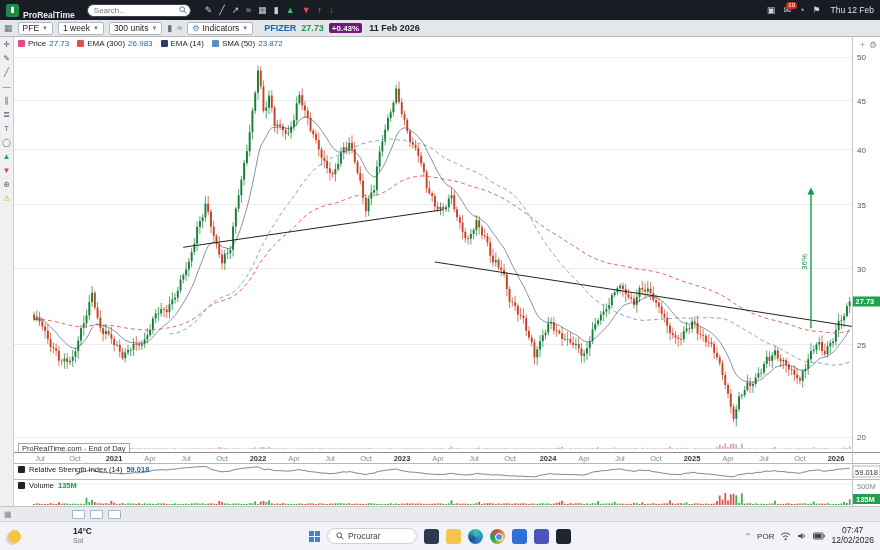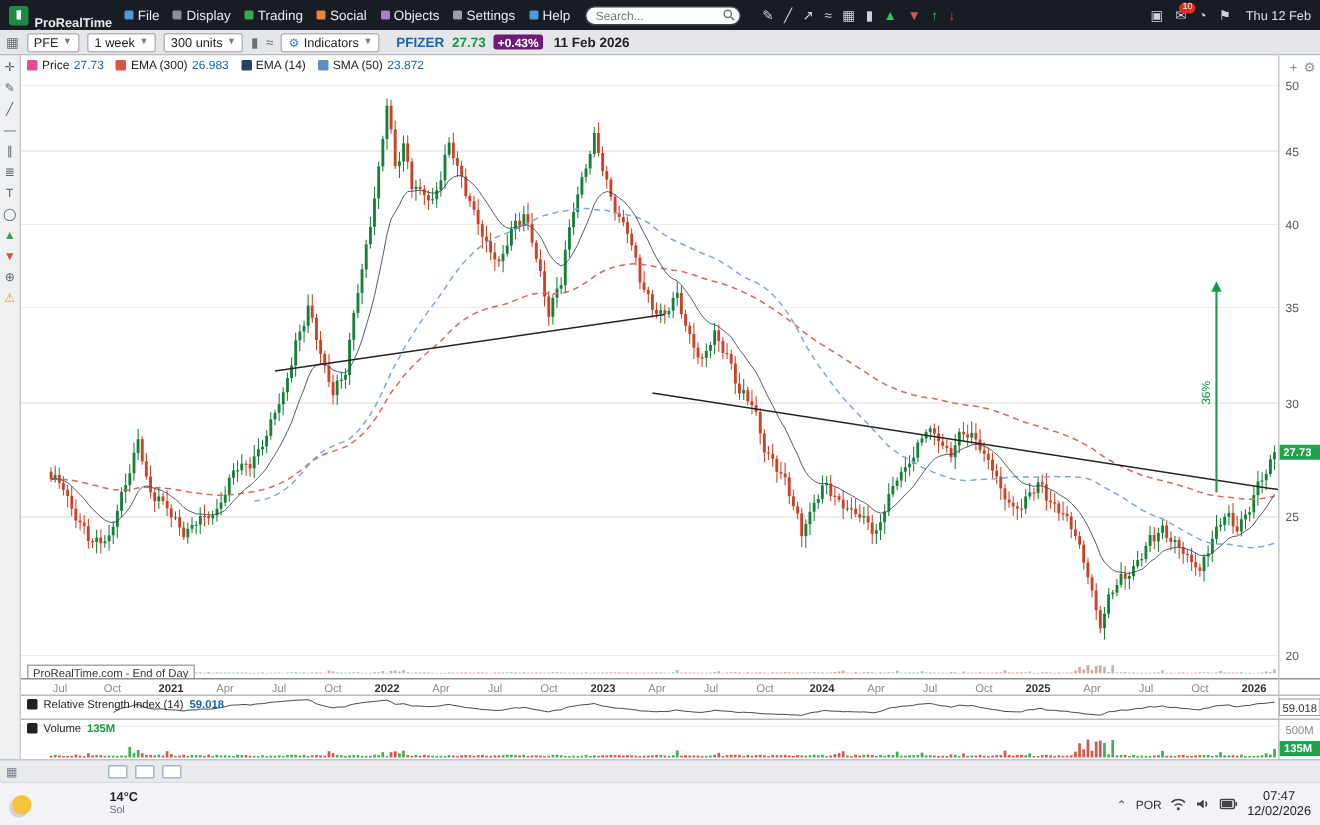--- a/index.html
+++ b/index.html
@@ -117,29 +117,20 @@
 <div class="screen">
 
   <header class="topbar">
     <div class="logo">
       <span class="logo-mark">▮</span>
       <span class="logo-text">
         <b>ProRealTime</b>
         <i>Complete</i>
       </span>
     </div>
-    <nav class="menus" id="menus">
-        <span class="menu-item"><span class="mdot" style="background:#4f9bd9"></span>File</span>
-        <span class="menu-item"><span class="mdot" style="background:#8a9099"></span>Display</span>
-        <span class="menu-item"><span class="mdot" style="background:#35a853"></span>Trading</span>
-        <span class="menu-item"><span class="mdot" style="background:#e8833a"></span>Social</span>
-        <span class="menu-item"><span class="mdot" style="background:#b07cc6"></span>Objects</span>
-        <span class="menu-item"><span class="mdot" style="background:#9aa0a8"></span>Settings</span>
-        <span class="menu-item"><span class="mdot" style="background:#4f9bd9"></span>Help</span>
-      </nav>
     <div class="searchbox">
       <input placeholder="Search..." style="">
       <svg class="mag" width="8" height="8" viewBox="0 0 8 8">
           <circle cx="3.2" cy="3.2" r="2.4" fill="none" stroke="#777" stroke-width="1"></circle>
           <line x1="5" y1="5" x2="7.4" y2="7.4" stroke="#777" stroke-width="1"></line>
         </svg>
     </div>
     <div class="topicons" id="topicons">
         <span class="ticon" style="color:#cfd3da">✎</span>
         <span class="ticon" style="color:#cfd3da">╱</span>
@@ -1510,20 +1501,44 @@
   </div>
 
   <footer class="taskbar">
     <div class="weather">
       <span class="sun"></span>
       <span class="wtxt">
         <b>14°C</b>
         <i>Sol</i>
       </span>
     </div>
+    <div class="centericons">
+      <span class="start">
+          <i></i>
+          <i></i>
+          <i></i>
+          <i></i>
+        </span>
+      <div class="tsearch">
+        <svg width="8" height="8" viewBox="0 0 8 8">
+            <circle cx="3.2" cy="3.2" r="2.4" fill="none" stroke="#555" stroke-width="1"></circle>
+            <line x1="5" y1="5" x2="7.4" y2="7.4" stroke="#555" stroke-width="1"></line>
+          </svg>
+        <span>Procurar</span>
+      </div>
+      <span id="appicons" style="display:flex;gap:7px;align-items:center;">
+          <span class="appicon app-taskview"></span>
+          <span class="appicon app-explorer"></span>
+          <span class="appicon app-edge"></span>
+          <span class="appicon app-chrome"></span>
+          <span class="appicon app-store"></span>
+          <span class="appicon app-teams"></span>
+          <span class="appicon app-terminal"></span>
+        </span>
+    </div>
     <div class="tray">
       <span class="chev">⌃</span>
       <span class="lang">POR</span>
       <svg width="11" height="10" viewBox="0 0 11 10">
           <path d="M1 4 A6 6 0 0 1 10 4" fill="none" stroke="#444" stroke-width="1"></path>
           <path d="M3 6 A3.5 3.5 0 0 1 8 6" fill="none" stroke="#444" stroke-width="1"></path>
           <circle cx="5.5" cy="8.2" r="1" fill="#444"></circle>
         </svg>
       <svg width="10" height="10" viewBox="0 0 10 10">
           <polygon points="1,4 3,4 5.5,2 5.5,8 3,6 1,6" fill="#444"></polygon>

